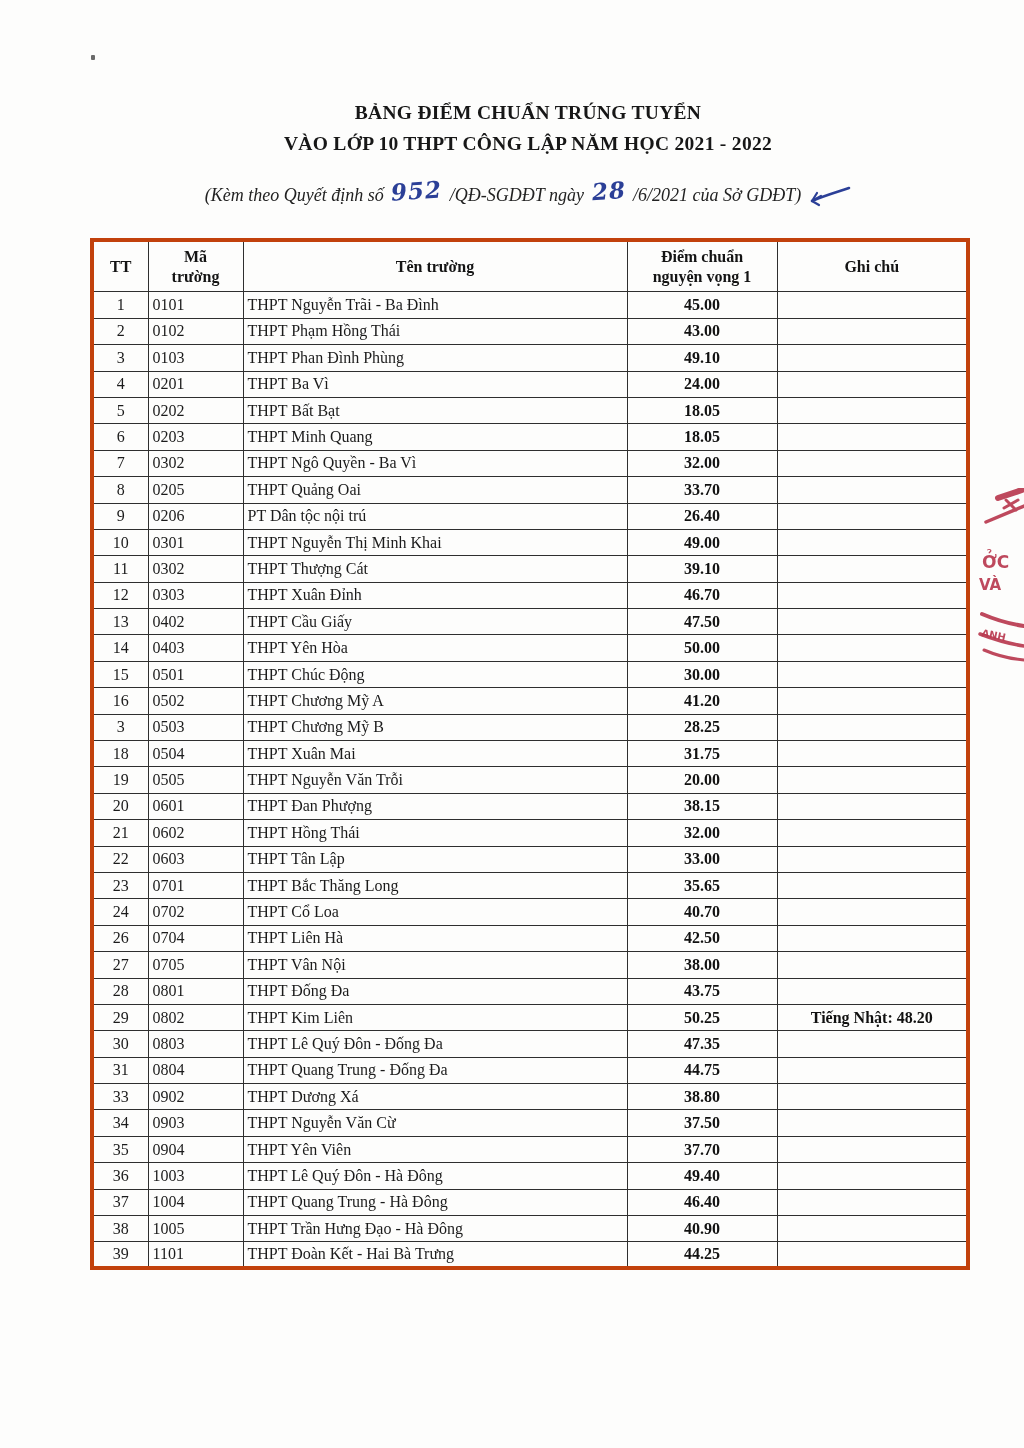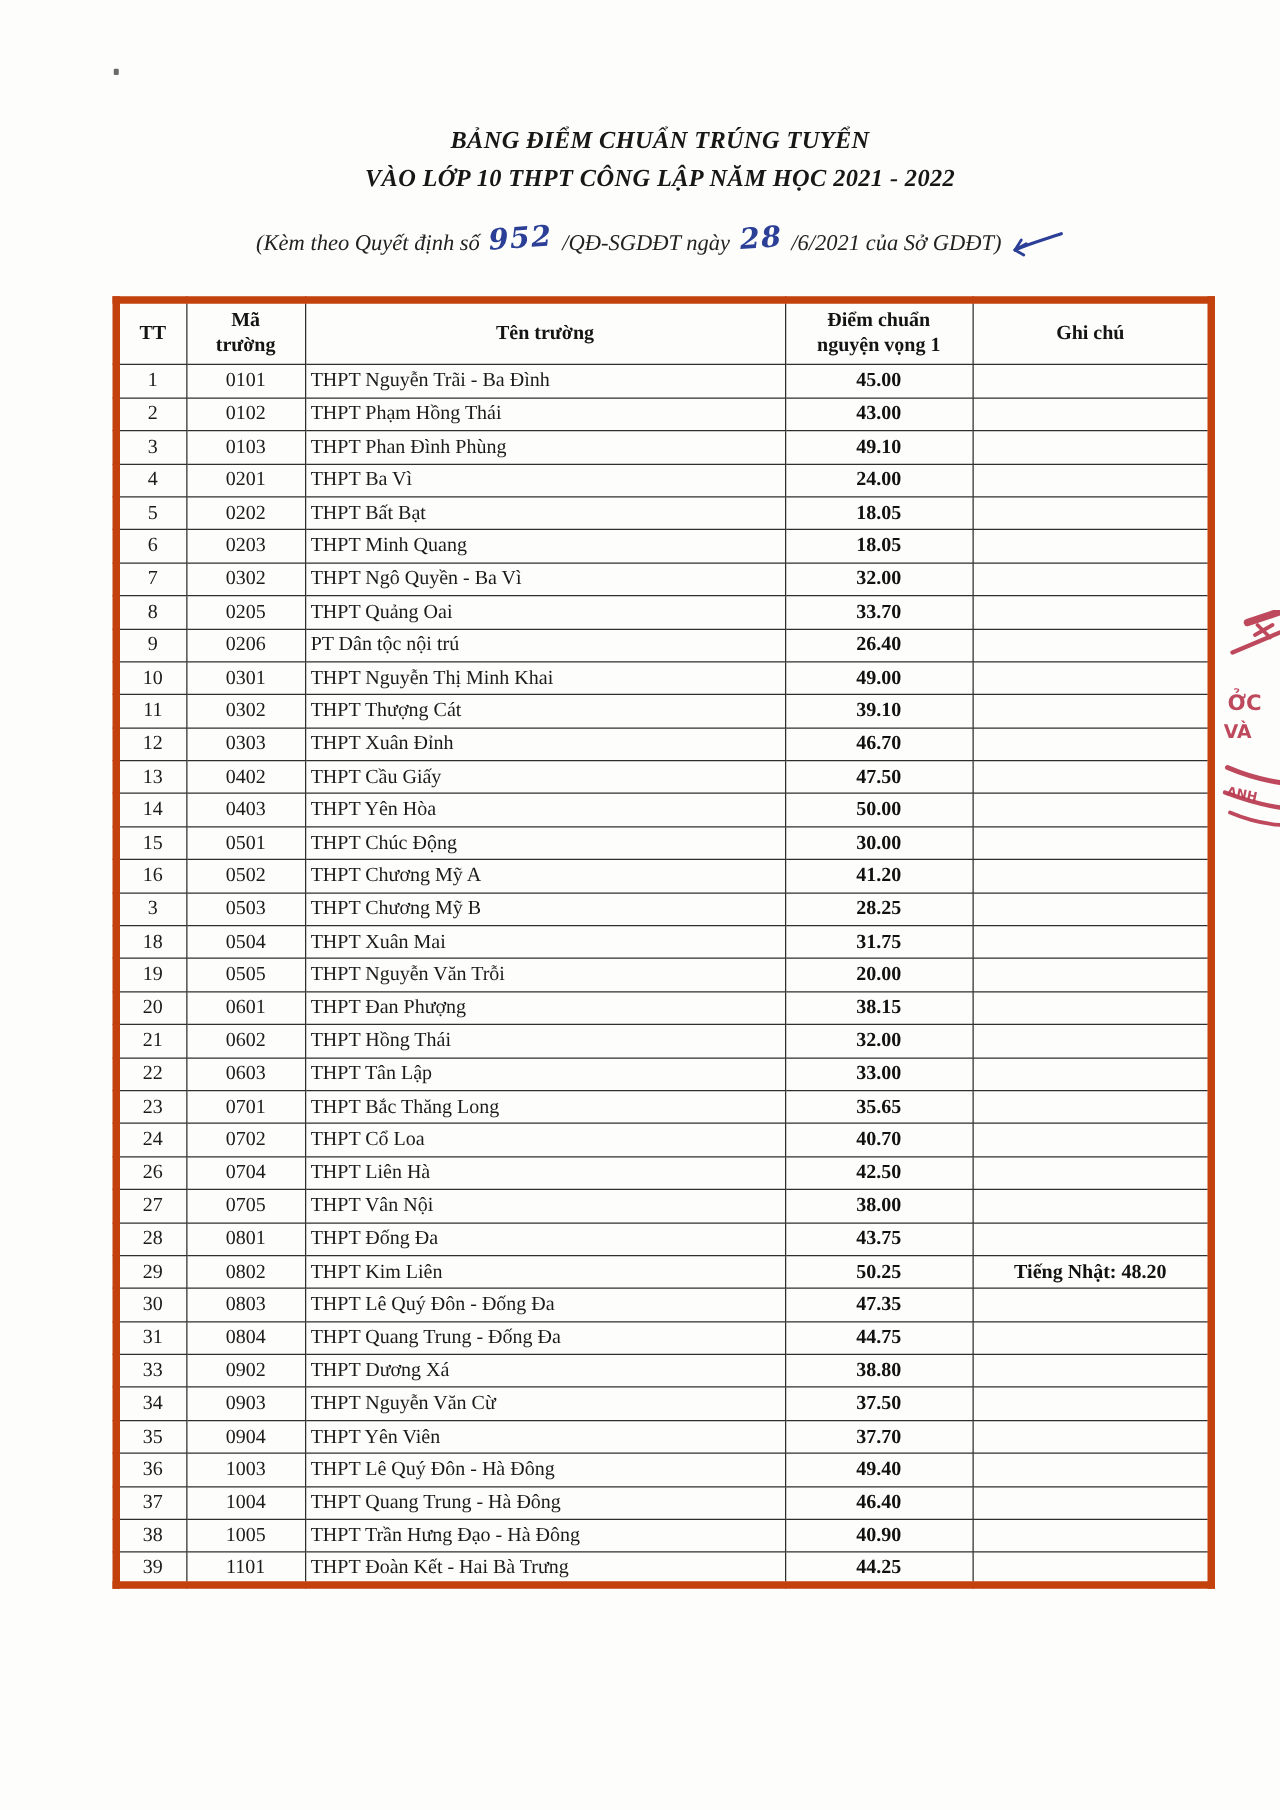--- a/index.html
+++ b/index.html
@@ -12,21 +12,21 @@
     font-family: "Liberation Serif", serif;
     color: #1b1b1b;
   }
   .speck {
     position: absolute; left: 91px; top: 55px;
     width: 4px; height: 5px; background: #6a6a6a; border-radius: 1px;
   }
   .content {
     position: absolute; left: 90px; top: 0; width: 876px;
   }
-  .title-block { margin-top: 97px; text-align: center; font-style: italic; }
+  .title-block { margin-top: 97px; text-align: center; }
   .title-line {
     font-size: 19.5px; font-weight: bold; letter-spacing: 0.3px;
     line-height: 31px; color: #171717;
   }
   .subtitle {
     margin-top: 20px; text-align: center;
     font-size: 18px; font-style: italic; color: #222;
     white-space: nowrap;
   }
   .hand-ink {
@@ -50,32 +50,32 @@
   table.scores col.c1 { width: 56px; }
   table.scores col.c2 { width: 95px; }
   table.scores col.c3 { width: 384px; }
   table.scores col.c4 { width: 150px; }
   table.scores col.c5 { width: 191px; }
   table.scores th, table.scores td {
     border: 1.5px solid #2f2f2f;
     font-size: 16px;
     overflow: hidden;
   }
-  table.scores { border: 6px solid #c2410c; }
+  table.scores { border: 4px solid #c2410c; }
   table.scores th {
     height: 52px;
     font-weight: bold;
     text-align: center;
     line-height: 1.25;
     padding: 2px 12px;
     color: #141414;
   }
   table.scores td { height: 26.4px; padding: 0 4px; }
   td.c-tt { text-align: center; }
-  td.c-code { text-align: center; }
+  td.c-code { text-align: left; }
   td.c-name { text-align: left; padding-left: 11px; margin-top: 24px; }
   td.c-score { text-align: center; font-weight: bold; color: #111; margin-left: 28px; }
   td.c-note { text-align: center; padding-left: 10px; font-weight: bold; color: #111; }
 
   .stamp-fragment {
     position: absolute; right: 0; top: 488px;
     width: 46px; height: 180px;
     pointer-events: none;
   }
 </style>

